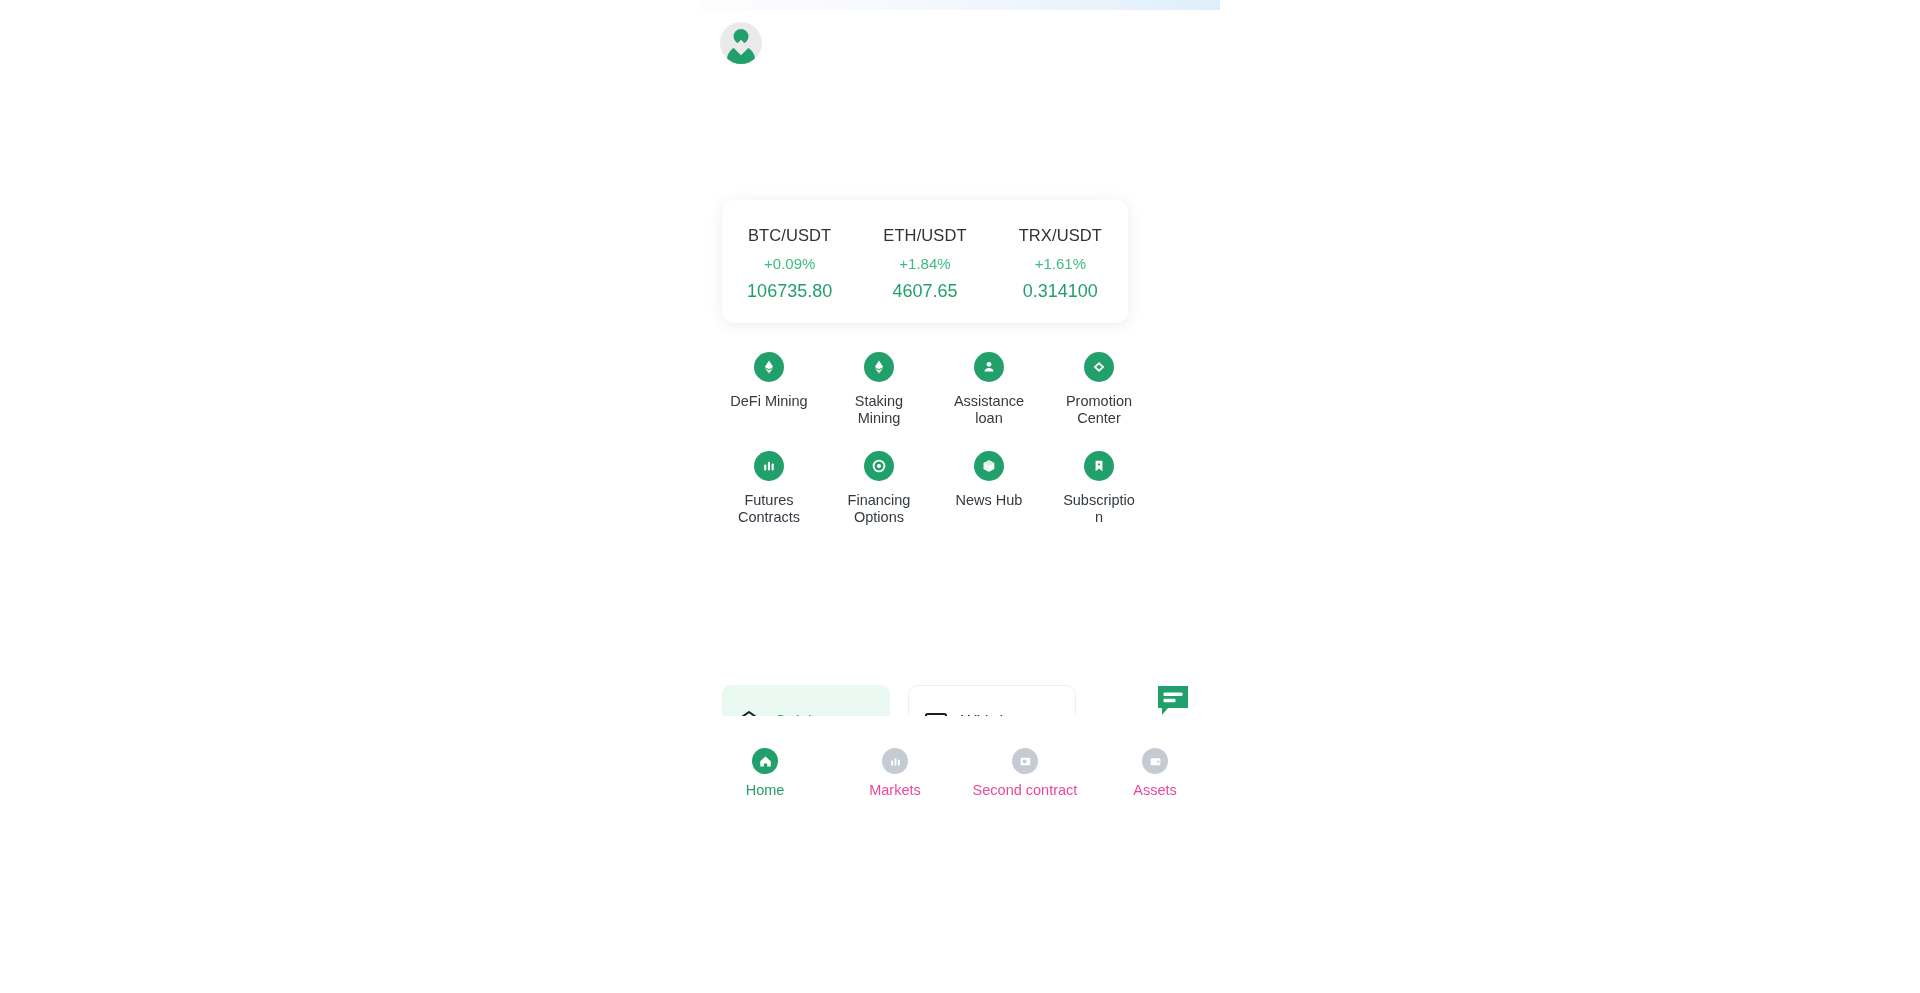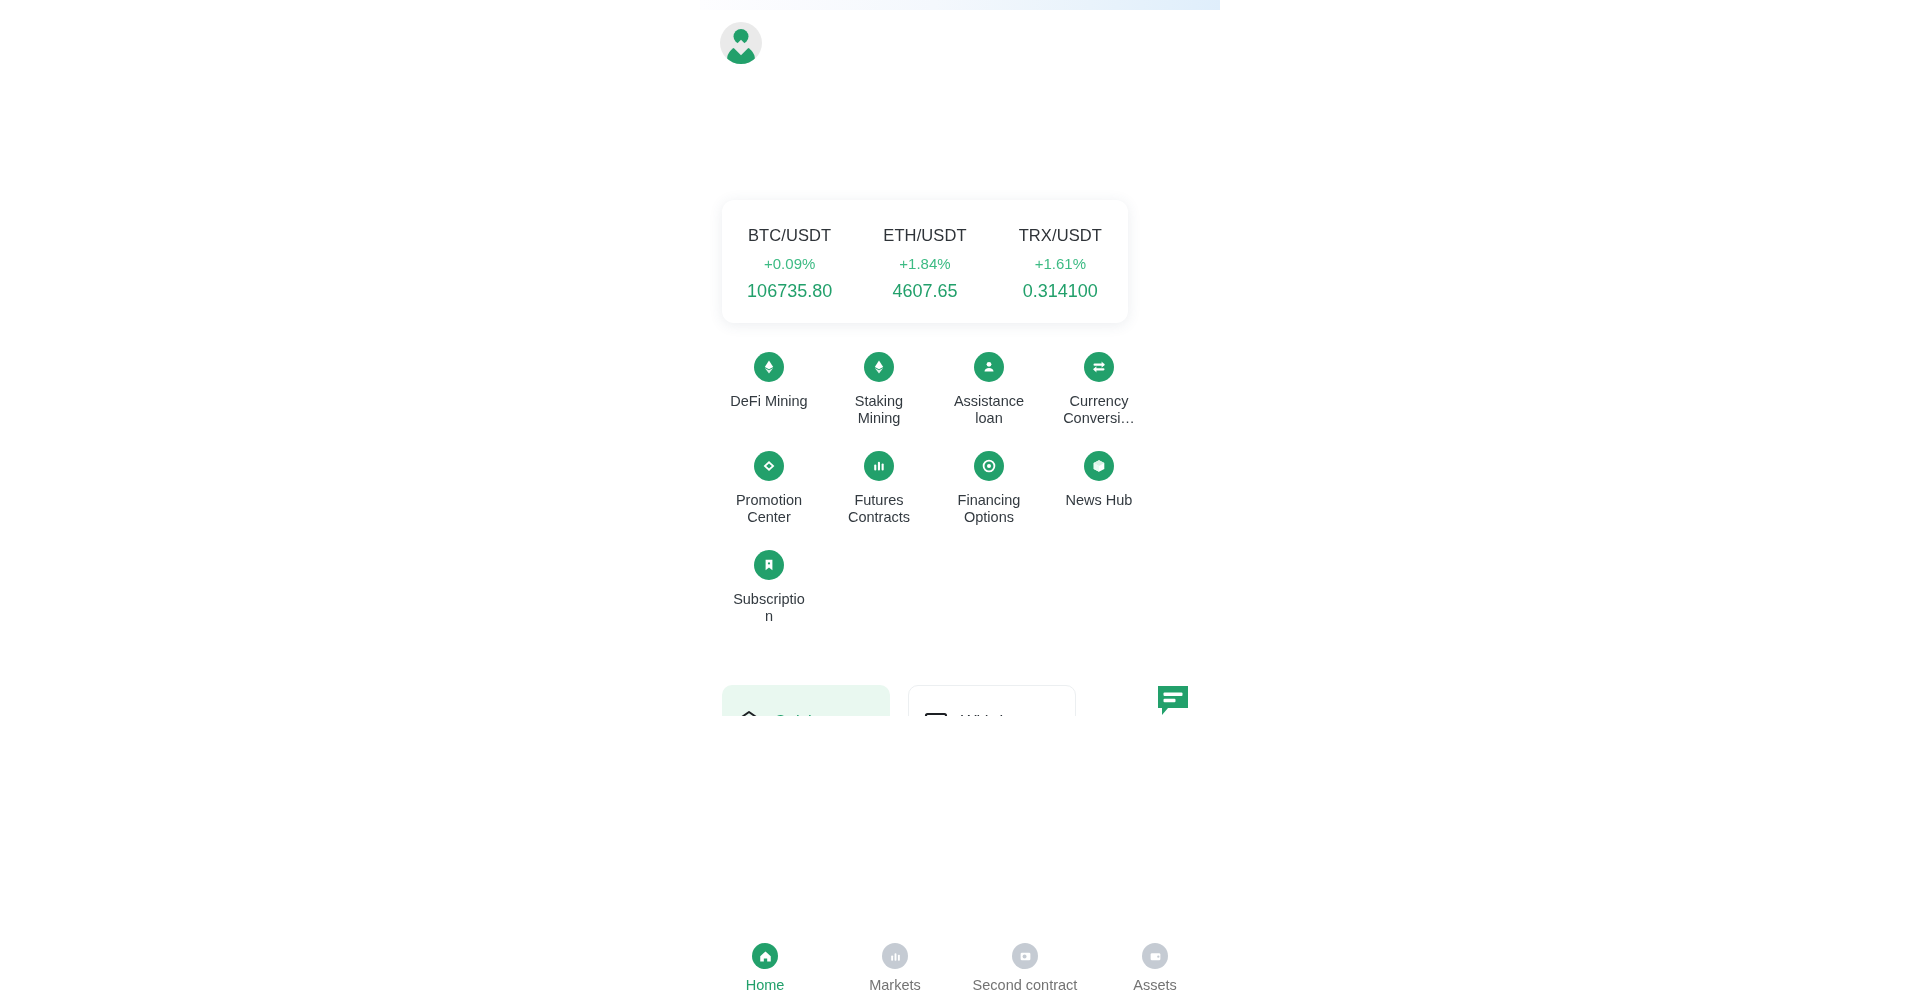--- a/index.html
+++ b/index.html
@@ -206,40 +206,39 @@
   
   .bottom-nav {
     position: absolute;
     left: 0;
     bottom: 0;
     width: 520px;
     height: 277px;
     background: #ffffff;
     display: flex;
     padding-top: 32px;
-    align-items: flex-end;
   }
   .nav-item {
     flex: 1;
     text-align: center;
     cursor: pointer;
   }
   .nav-icon {
     width: 26px; height: 26px;
     border-radius: 50%;
     margin: 0 auto 8px auto;
     display: flex;
     align-items: center;
     justify-content: center;
     background: #c5cbd3;
   }
   .nav-item.active .nav-icon { background: #22a06b; }
   .nav-label {
     font-size: 14.5px;
-    color: #737373;
+    color: #ec4899;
   }
   .nav-item.active .nav-label { color: #22a06b; }
 </style>
 </head>
 <body>
 
 <div class="page">
   <div class="viewport">
 
     <div class="banner"></div>
@@ -295,31 +294,20 @@
       <div class="grid-cell">
         <div class="grid-icon">
           <svg width="16" height="16" viewBox="0 0 16 16">
               <circle cx="8" cy="5.3" r="2.4" fill="#fff"></circle>
               <path d="M3.5 12.5c0-2.3 2-3.6 4.5-3.6s4.5 1.3 4.5 3.6z" fill="#fff"></path>
             </svg>
         </div>
         <div class="grid-label">Assistance loan</div>
       </div>
 
-      <div class="grid-cell">
-        <div class="grid-icon">
-          <svg width="16" height="16" viewBox="0 0 16 16">
-            <rect x="2.5" y="4.6" width="11" height="2.1" rx="1.05" fill="#fff"></rect>
-            <rect x="2.5" y="9.3" width="11" height="2.1" rx="1.05" fill="#fff"></rect>
-            <path d="M10.6 2.6 L13.6 5.65 L10.6 8.7 Z" fill="#fff"></path>
-            <path d="M5.4 7.3 L2.4 10.35 L5.4 13.4 Z" fill="#fff"></path>
-          </svg>
-        </div>
-        <div class="grid-label">Currency Conversi…</div>
-      </div>
 
       <div class="grid-cell">
         <div class="grid-icon">
           <svg width="16" height="16" viewBox="0 0 16 16">
               <path d="M2.6 8 L8 3 L13.4 8 L8 13 Z" fill="#fff"></path>
               <path d="M5.2 8 L8 5.4 L10.8 8 L8 10.6 Z" fill="#22a06b"></path>
             </svg>
         </div>
         <div class="grid-label">Promotion Center</div>
       </div>

